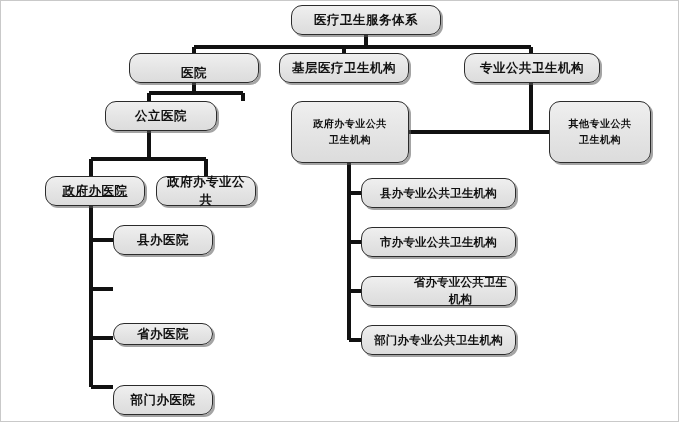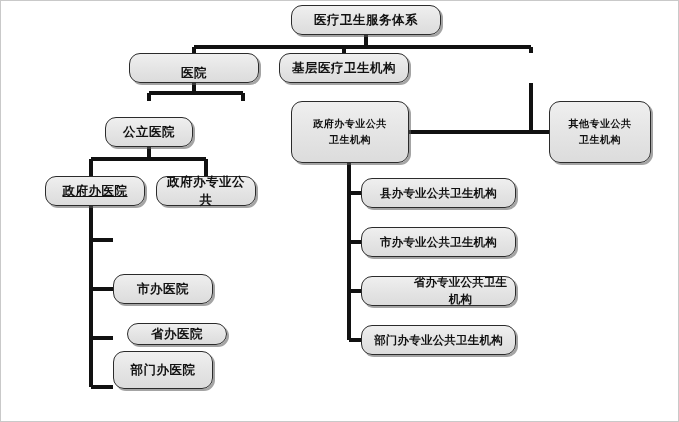--- a/index.html
+++ b/index.html
@@ -79,29 +79,30 @@
         <line x1="348" y1="192" x2="360" y2="192"></line>
         <line x1="348" y1="241" x2="360" y2="241"></line>
         <line x1="348" y1="290" x2="360" y2="290"></line>
         <line x1="348" y1="339" x2="360" y2="339"></line>
       </g>
     </svg>
 
     <div class="node" style="left: 290px; top: 4px; width: 150px; height: 30px;"><span>医疗卫生服务体系</span></div>
     <div class="node" style="left: 128px; top: 52px; width: 130px; height: 30px; align-items: flex-end;"><span>医院</span></div>
     <div class="node" style="left: 278px; top: 52px; width: 130px; height: 30px; text-align: right;"><span>基层医疗卫生机构</span></div>
-    <div class="node" style="left: 104px; top: 116px; width: 88px; height: 30px;"><span>公立医院</span></div>
+    <div class="node" style="left: 463px; top: 52px; width: 136px; height: 30px;"><span>专业公共卫生机构</span></div>
+    <div class="node" style="left: 104px; top: 100px; width: 112px; height: 30px;"><span>公立医院</span></div>
     <div class="node two-line" style="left: 290px; top: 100px; width: 118px; height: 62px;"><span>政府办专业公共
 卫生机构</span></div>
     <div class="node two-line" style="left: 548px; top: 100px; width: 102px; height: 62px;"><span>其他专业公共
 卫生机构</span></div>
     <div class="node" style="left: 44px; top: 175px; width: 100px; height: 30px; text-decoration: underline;"><span>政府办医院</span></div>
     <div class="node" style="left: 155px; top: 175px; width: 100px; height: 30px;"><span>政府办专业公共</span></div>
-    <div class="node" style="left: 112px; top: 273px; width: 100px; height: 30px;"><span>市办医院</span></div>
-    <div class="node" style="left: 126px; top: 322px; width: 100px; height: 22px;"><span>省办医院</span></div>
-    <div class="node" style="left: 112px; top: 350px; width: 100px; height: 38px;"><span>部门办医院</span></div>
+    <div class="node" style="left: 112px; top: 224px; width: 100px; height: 30px;"><span>县办医院</span></div>
+    <div class="node" style="left: 112px; top: 322px; width: 100px; height: 22px;"><span>省办医院</span></div>
+    <div class="node" style="left: 112px; top: 384px; width: 100px; height: 30px;"><span>部门办医院</span></div>
     <div class="node small" style="left: 360px; top: 226px; width: 155px; height: 30px;"><span>市办专业公共卫生机构</span></div>
     <div class="node small" style="left: 360px; top: 177px; width: 155px; height: 30px;"><span>县办专业公共卫生机构</span></div>
     <div class="node small" style="left: 360px; top: 275px; width: 155px; height: 30px; padding-left: 48px;"><span>省办专业公共卫生机构</span></div>
     <div class="node small" style="left: 360px; top: 324px; width: 155px; height: 30px;"><span>部门办专业公共卫生机构</span></div>
 
   </div>
 </div>
 
 </body></html>

